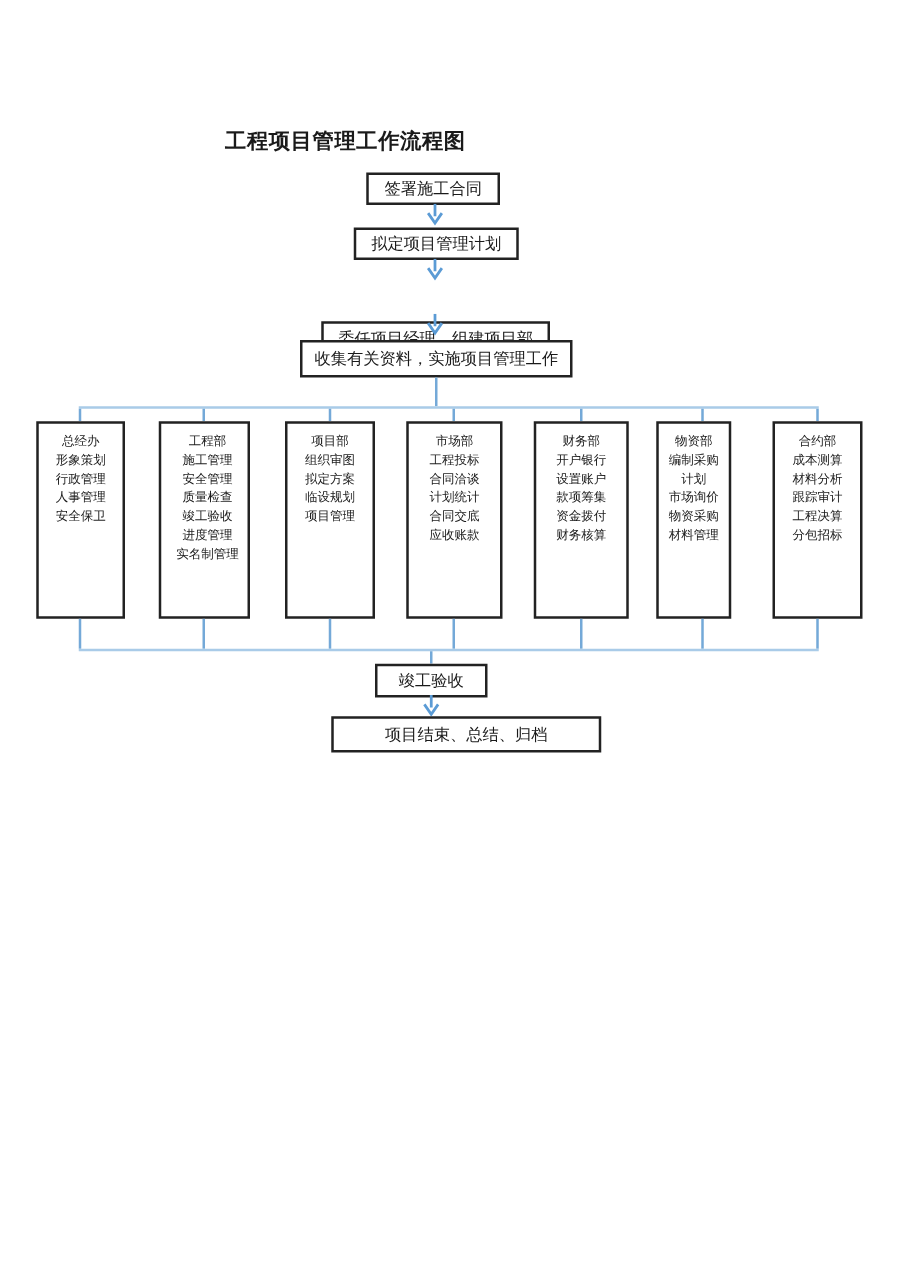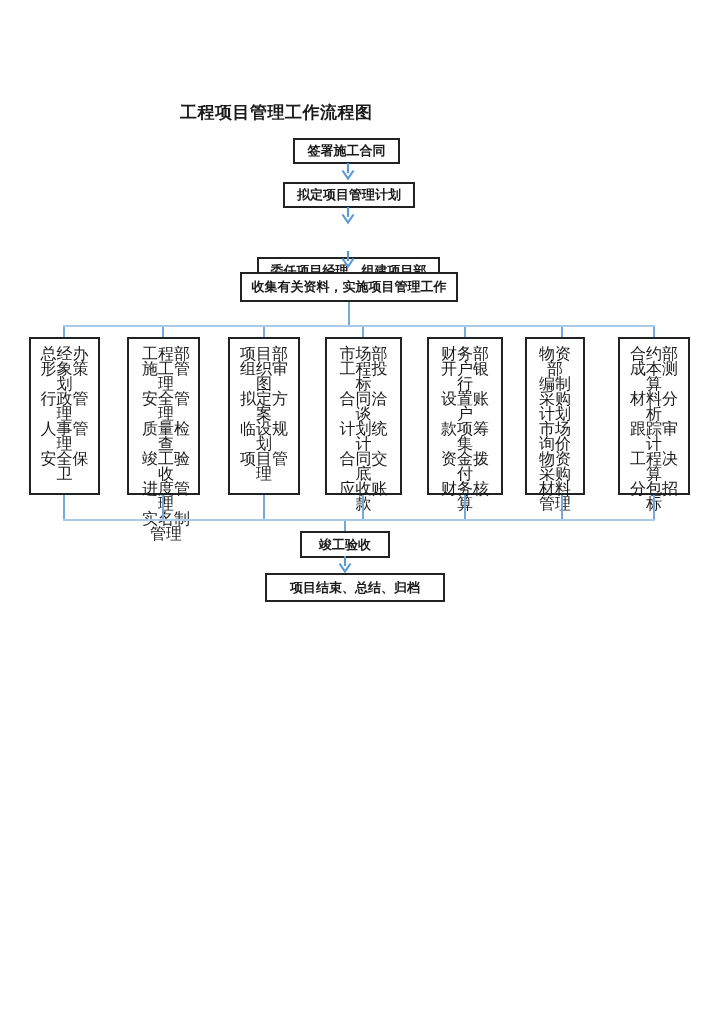--- a/index.html
+++ b/index.html
@@ -24,36 +24,36 @@
     position:absolute;left:180px;top:101px;margin:0;
     font-family:"Liberation Sans","DejaVu Sans",sans-serif;
     font-size:17px;font-weight:700;letter-spacing:0.5px;
   }
   .box{
     position:absolute;
     border:2px solid var(--box-border);
     background:#ffffff;
     box-sizing:border-box;
     display:flex;align-items:center;justify-content:center;
-    font-size:13px;text-align:center;font-weight:bold;
+    font-size:13px;text-align:center;
   }
   
   .bx-a{left:293px;top:138px;width:107px;height:26px;}
   .bx-b{left:283px;top:182px;width:132px;height:26px;text-align:center;}
   .bx-c{left:257px;top:226px;width:183px;height:27px;margin-top:31px;}
   .bx-d{left:240px;top:272px;width:218px;height:30px;}
   .bx-accept{left:300px;top:531px;width:90px;height:27px;}
-  .bx-end{left:265px;top:573px;width:180px;height:29px;}
+  .bx-end{left:265px;top:573px;width:216px;height:29px;}
 
   
   .dept{
     position:absolute;top:337px;height:158px;
     border:2px solid var(--box-border);
     background:#ffffff;box-sizing:border-box;
-    font-size:16px;line-height:15px;text-align:center;
+    font-size:10px;line-height:15px;text-align:center;
     padding:7px 5px 0;
   }
   .dept .items{white-space:pre-line;}
   .d1{left:29px;width:71px;}
   .d2{left:127px;width:73px;padding-left:10px;}
   .d3{left:228px;width:72px;}
   .d4{left:325px;width:77px;}
   .d5{left:427px;width:76px;}
   .d6{left:525px;width:60px;}
   .d7{left:618px;width:72px;}

